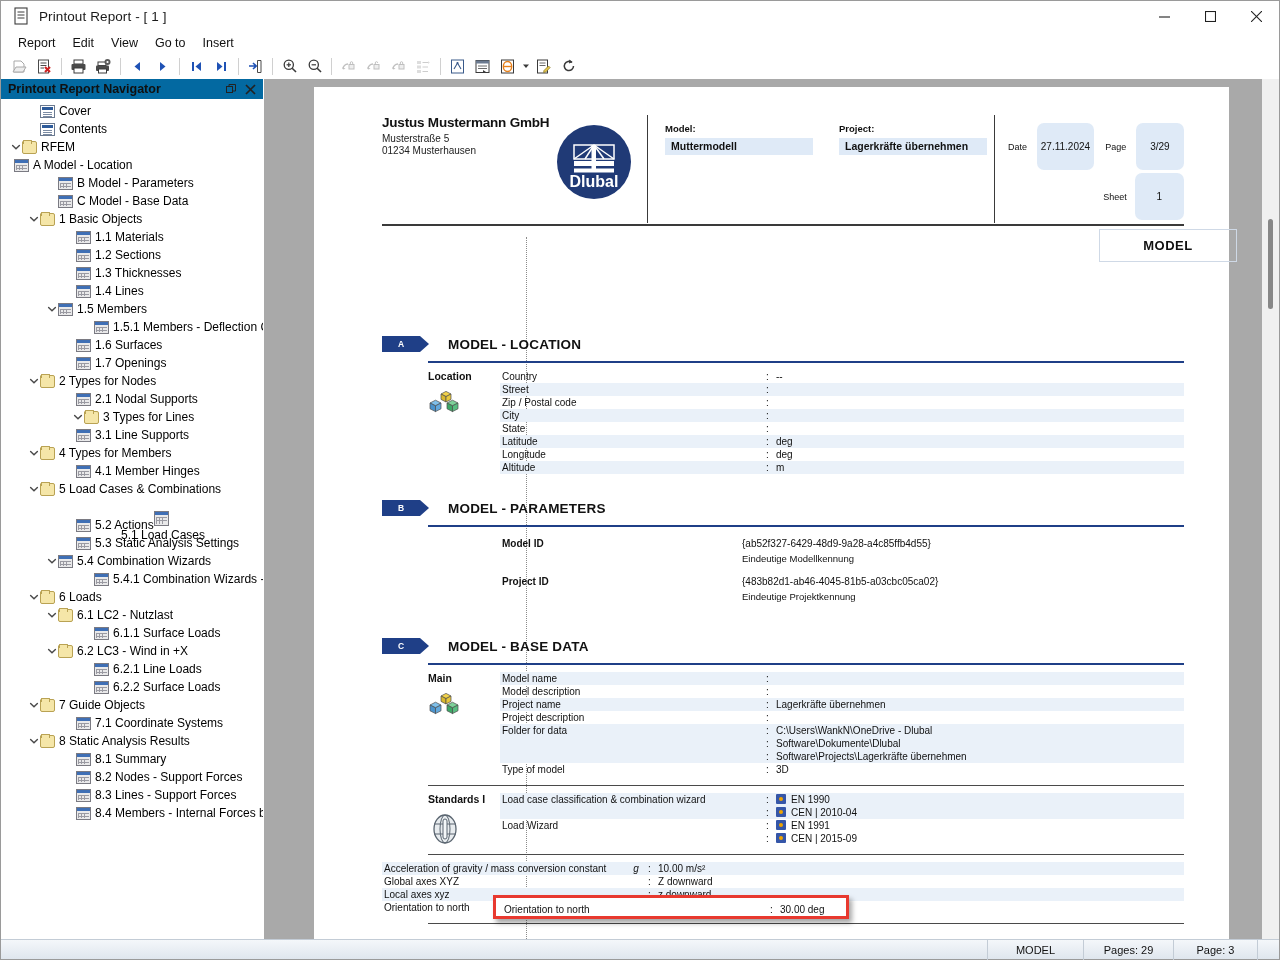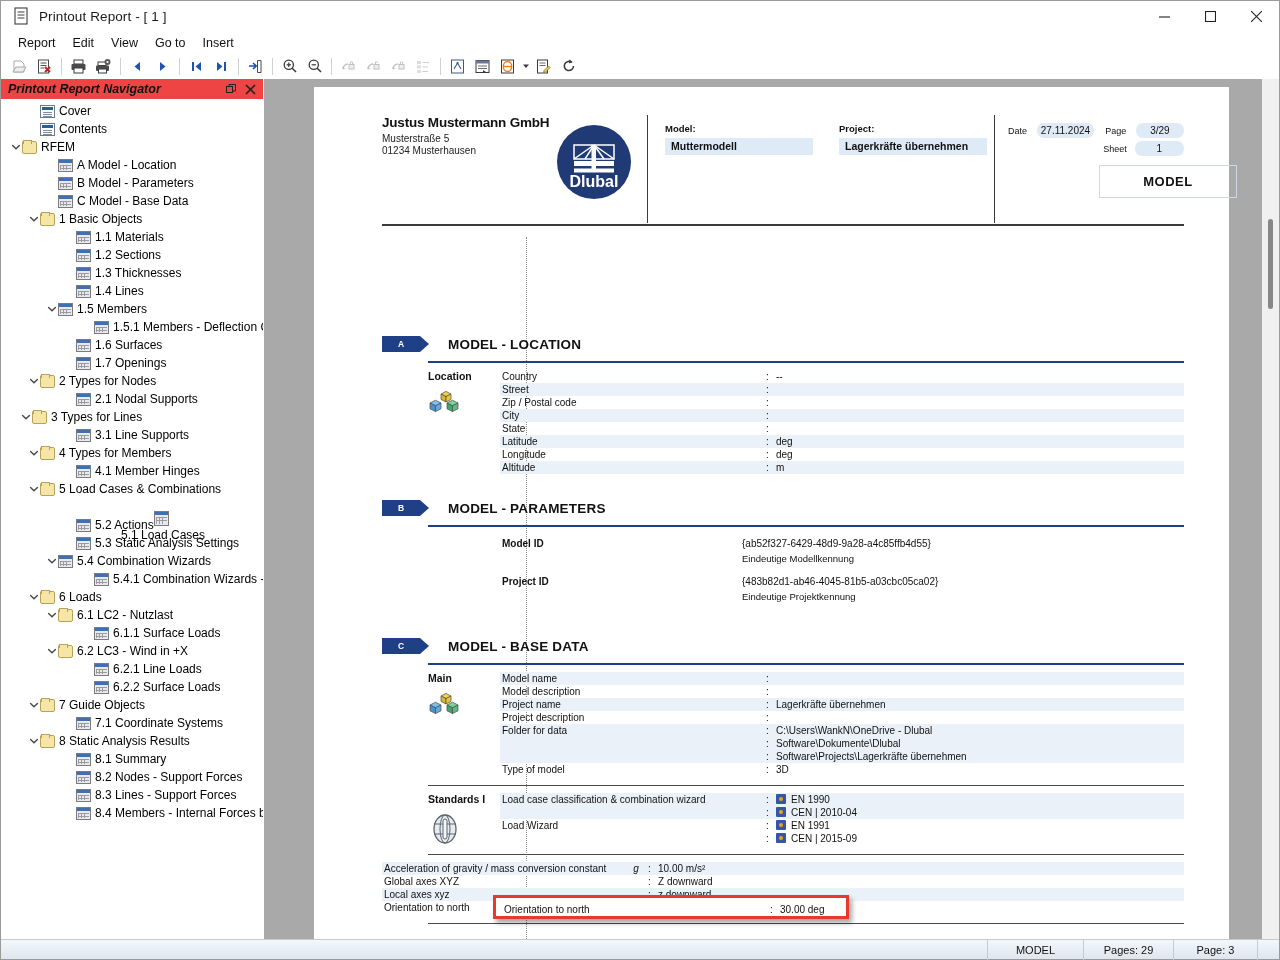--- a/index.html
+++ b/index.html
@@ -63,22 +63,22 @@
   
   .body-split { flex:1 1 auto; display:flex; min-height:0; }
 
   
   .navigator {
     width:263px; flex:0 0 263px; background:#ffffff;
     display:flex; flex-direction:column;
     border-right:1px solid #ffffff;
   }
   .nav-header {
-    height:20px; flex:0 0 20px; background:#ef4444;
-    display:flex; align-items:center; padding:0 4px 0 7px;font-style:italic;
+    height:20px; flex:0 0 20px; background:#0369a1;
+    display:flex; align-items:center; padding:0 4px 0 7px;
   }
   .nav-title { font-size:12.5px; font-weight:bold; color:#101010; }
   .nav-hbtns { margin-left:auto; display:flex; gap:2px; align-items:center; }
   .nav-hbtn { width:17px; height:16px; display:flex; align-items:center; justify-content:center; color:#222; }
 
   .tree { flex:1 1 auto; overflow:hidden; padding-top:3px; background:#fff; }
   .tree-row { height:18px; display:flex; align-items:center; white-space:nowrap; }
   .twisty { width:13px; height:18px; display:flex; align-items:center; justify-content:center; flex:0 0 13px; }
   .twisty svg { display:block; }
   .t-icon { width:15px; height:13px; margin-right:4px; flex:0 0 15px; position:relative; }
@@ -152,21 +152,21 @@
   .rh-mid { position:absolute; left:283px; top:8px; width:330px; display:flex; gap:26px; }
   .rh-fieldgrp { width:148px; }
   .rh-flabel { font-size:9.5px; font-weight:bold; color:#111; margin-bottom:4px; }
   .rh-fvalue {
     background:#dfeaf7; font-size:10.5px; font-weight:bold; color:#111;
     padding:2px 4px 3px 6px; min-height:17px;
   }
   .rh-right { position:absolute; left:626px; top:8px; right:0; }
   .rh-r-row { display:flex; align-items:center; gap:5px; margin-bottom:3px; }
   .rh-r-lab { font-size:9px; color:#111; width:26px; text-align:left; }
-  .rh-r-val { background:#dfeaf7; font-size:10px; color:#111; text-align:center; padding:2px 4px;border-radius:7px; }
+  .rh-r-val { background:#dfeaf7; font-size:10px; color:#111; text-align:center; padding:18px 4px;border-radius:7px; }
   .rh-model-box {
     margin-top:9px; border:1px solid #cfd9e6; height:33px;
     display:flex; align-items:center; justify-content:center;
     font-size:13px; font-weight:bold; letter-spacing:.5px; color:#111;
   }
   .rh-hr { position:absolute; left:68px; right:45px; top:137px; height:2px; background:#3a3a3a; }
 
   
   .section { position:absolute; left:68px; right:45px; }
   .sec-head { display:flex; align-items:center; height:18px; }
@@ -474,21 +474,21 @@
           </div>
           <div class="tree-row" style="padding-left: 8px;">
             <div class="twisty">
               <svg width="10" height="10" viewBox="0 0 10 10">
                 <path d="M1.6 3.4 L5 6.8 L8.4 3.4" fill="none" stroke="#4a4a4a" stroke-width="1.4" stroke-linecap="round"></path>
               </svg>
             </div>
             <div class="t-icon ic-folder"></div>
             <div class="t-label">RFEM</div>
           </div>
-          <div class="tree-row" style="padding-left: 44px;">
+          <div class="tree-row" style="">
             <div class="twisty"></div>
             <div class="t-icon ic-table"></div>
             <div class="t-label">A Model - Location</div>
           </div>
           <div class="tree-row" style="padding-left: 44px;">
             <div class="twisty"></div>
             <div class="t-icon ic-table"></div>
             <div class="t-label">B Model - Parameters</div>
           </div>
           <div class="tree-row" style="padding-left: 44px;">
@@ -556,21 +556,21 @@
               </svg>
             </div>
             <div class="t-icon ic-folder"></div>
             <div class="t-label">2 Types for Nodes</div>
           </div>
           <div class="tree-row" style="padding-left: 62px;">
             <div class="twisty"></div>
             <div class="t-icon ic-table"></div>
             <div class="t-label">2.1 Nodal Supports</div>
           </div>
-          <div class="tree-row" style="padding-left: 18px;">
+          <div class="tree-row" style="padding-left: 26px; margin-left: 44px;">
             <div class="twisty">
               <svg width="10" height="10" viewBox="0 0 10 10">
                 <path d="M1.6 3.4 L5 6.8 L8.4 3.4" fill="none" stroke="#4a4a4a" stroke-width="1.4" stroke-linecap="round"></path>
               </svg>
             </div>
             <div class="t-icon ic-folder"></div>
             <div class="t-label">3 Types for Lines</div>
           </div>
           <div class="tree-row" style="padding-left: 62px;">
             <div class="twisty"></div>

